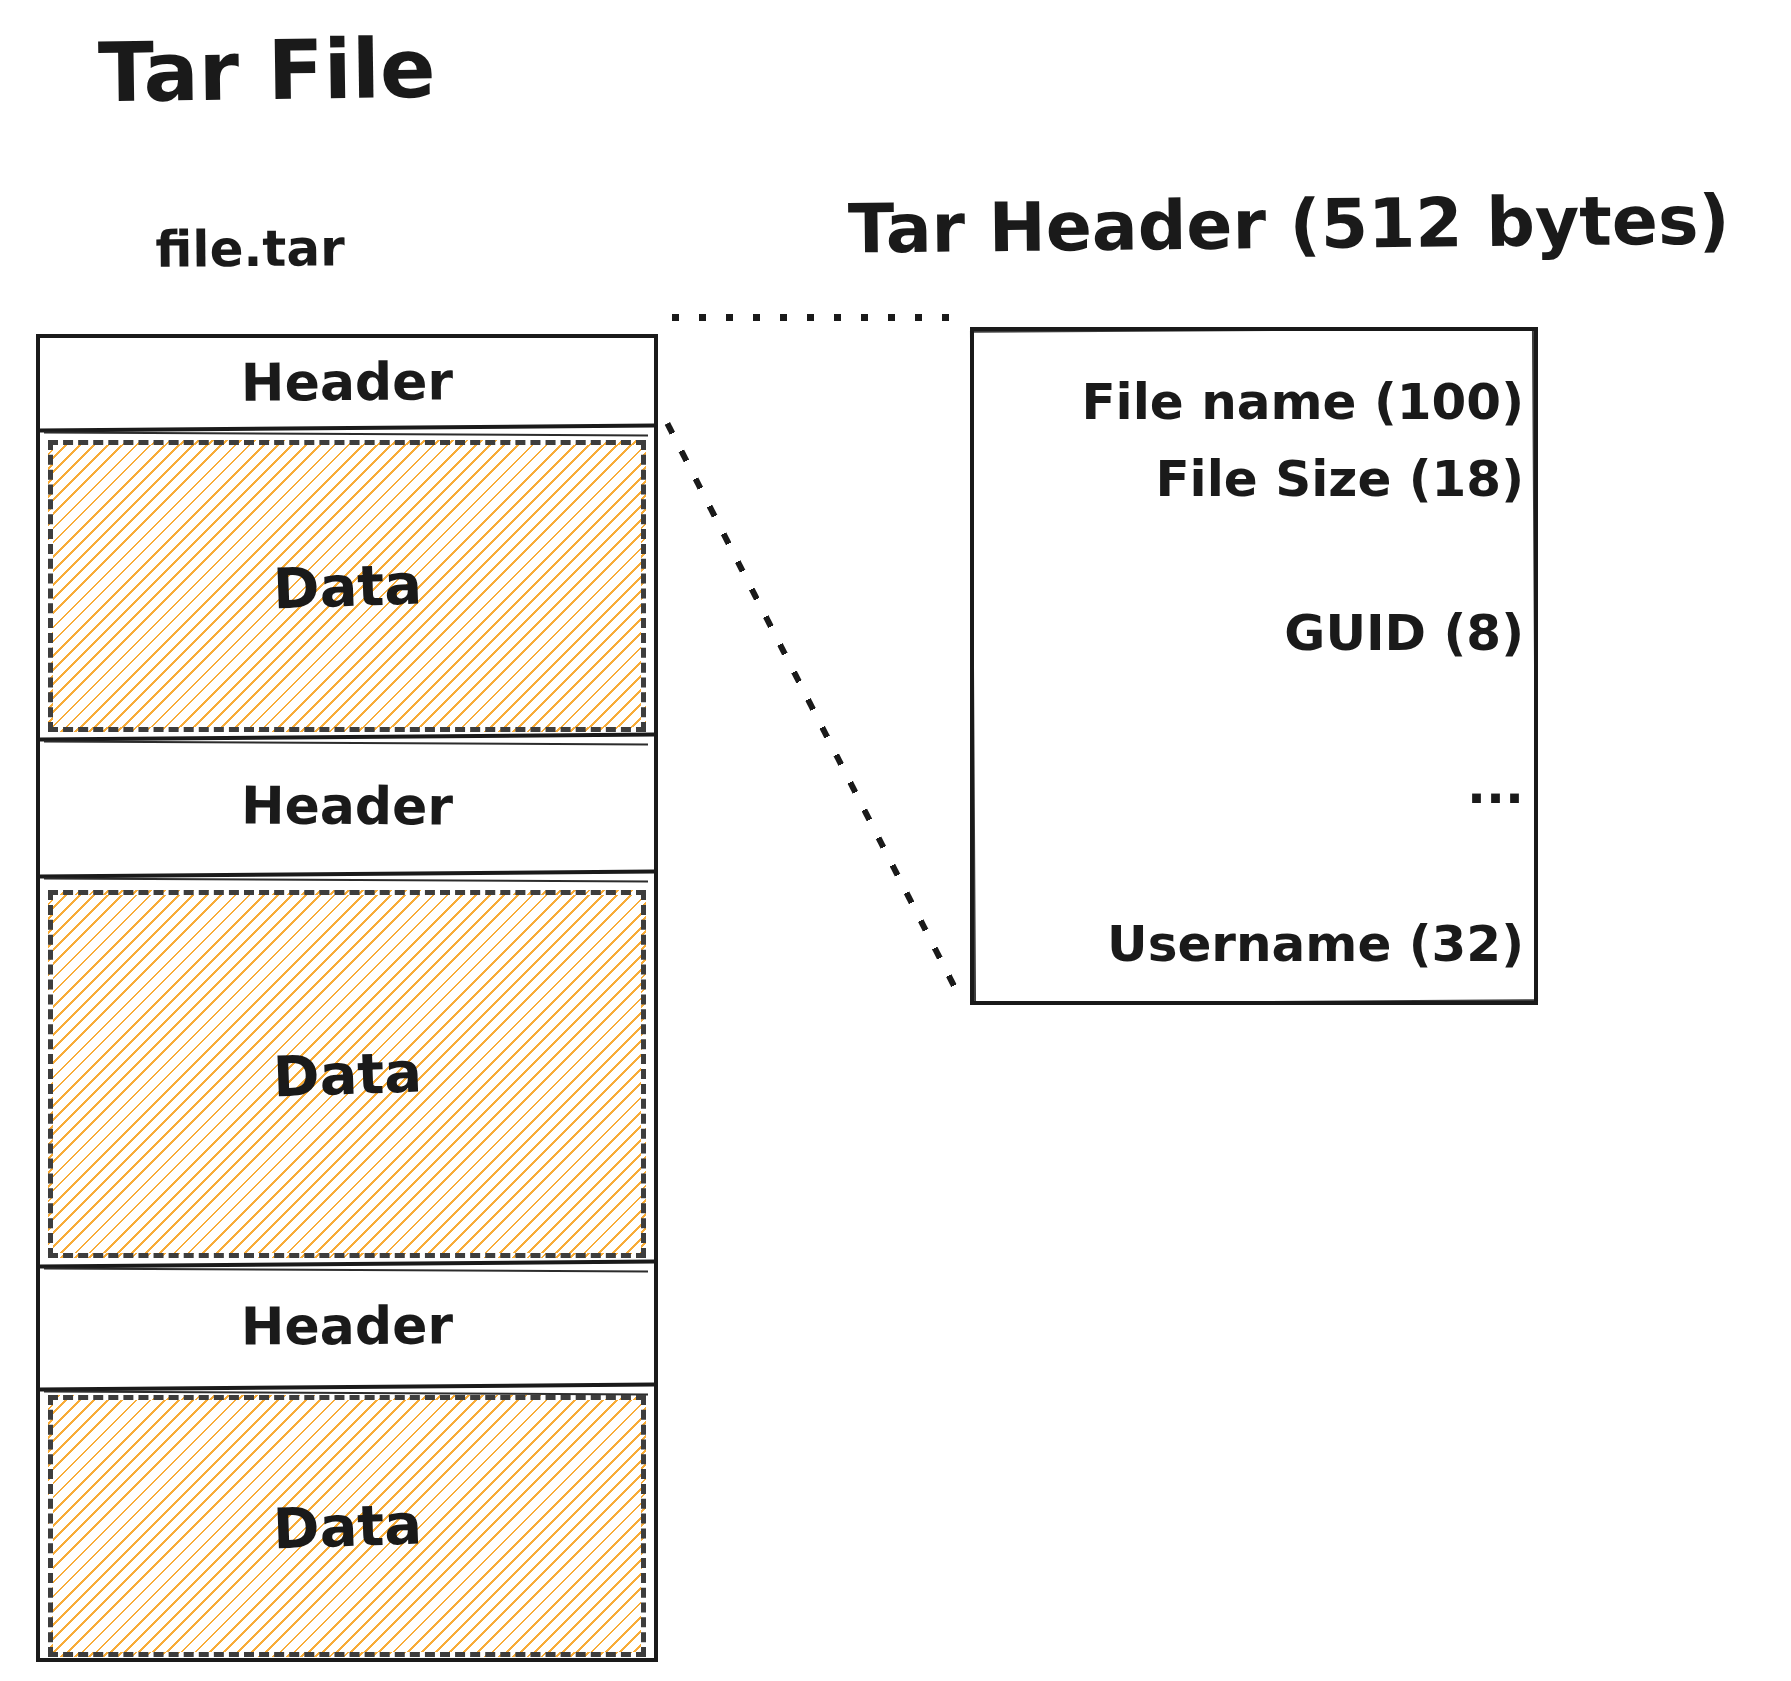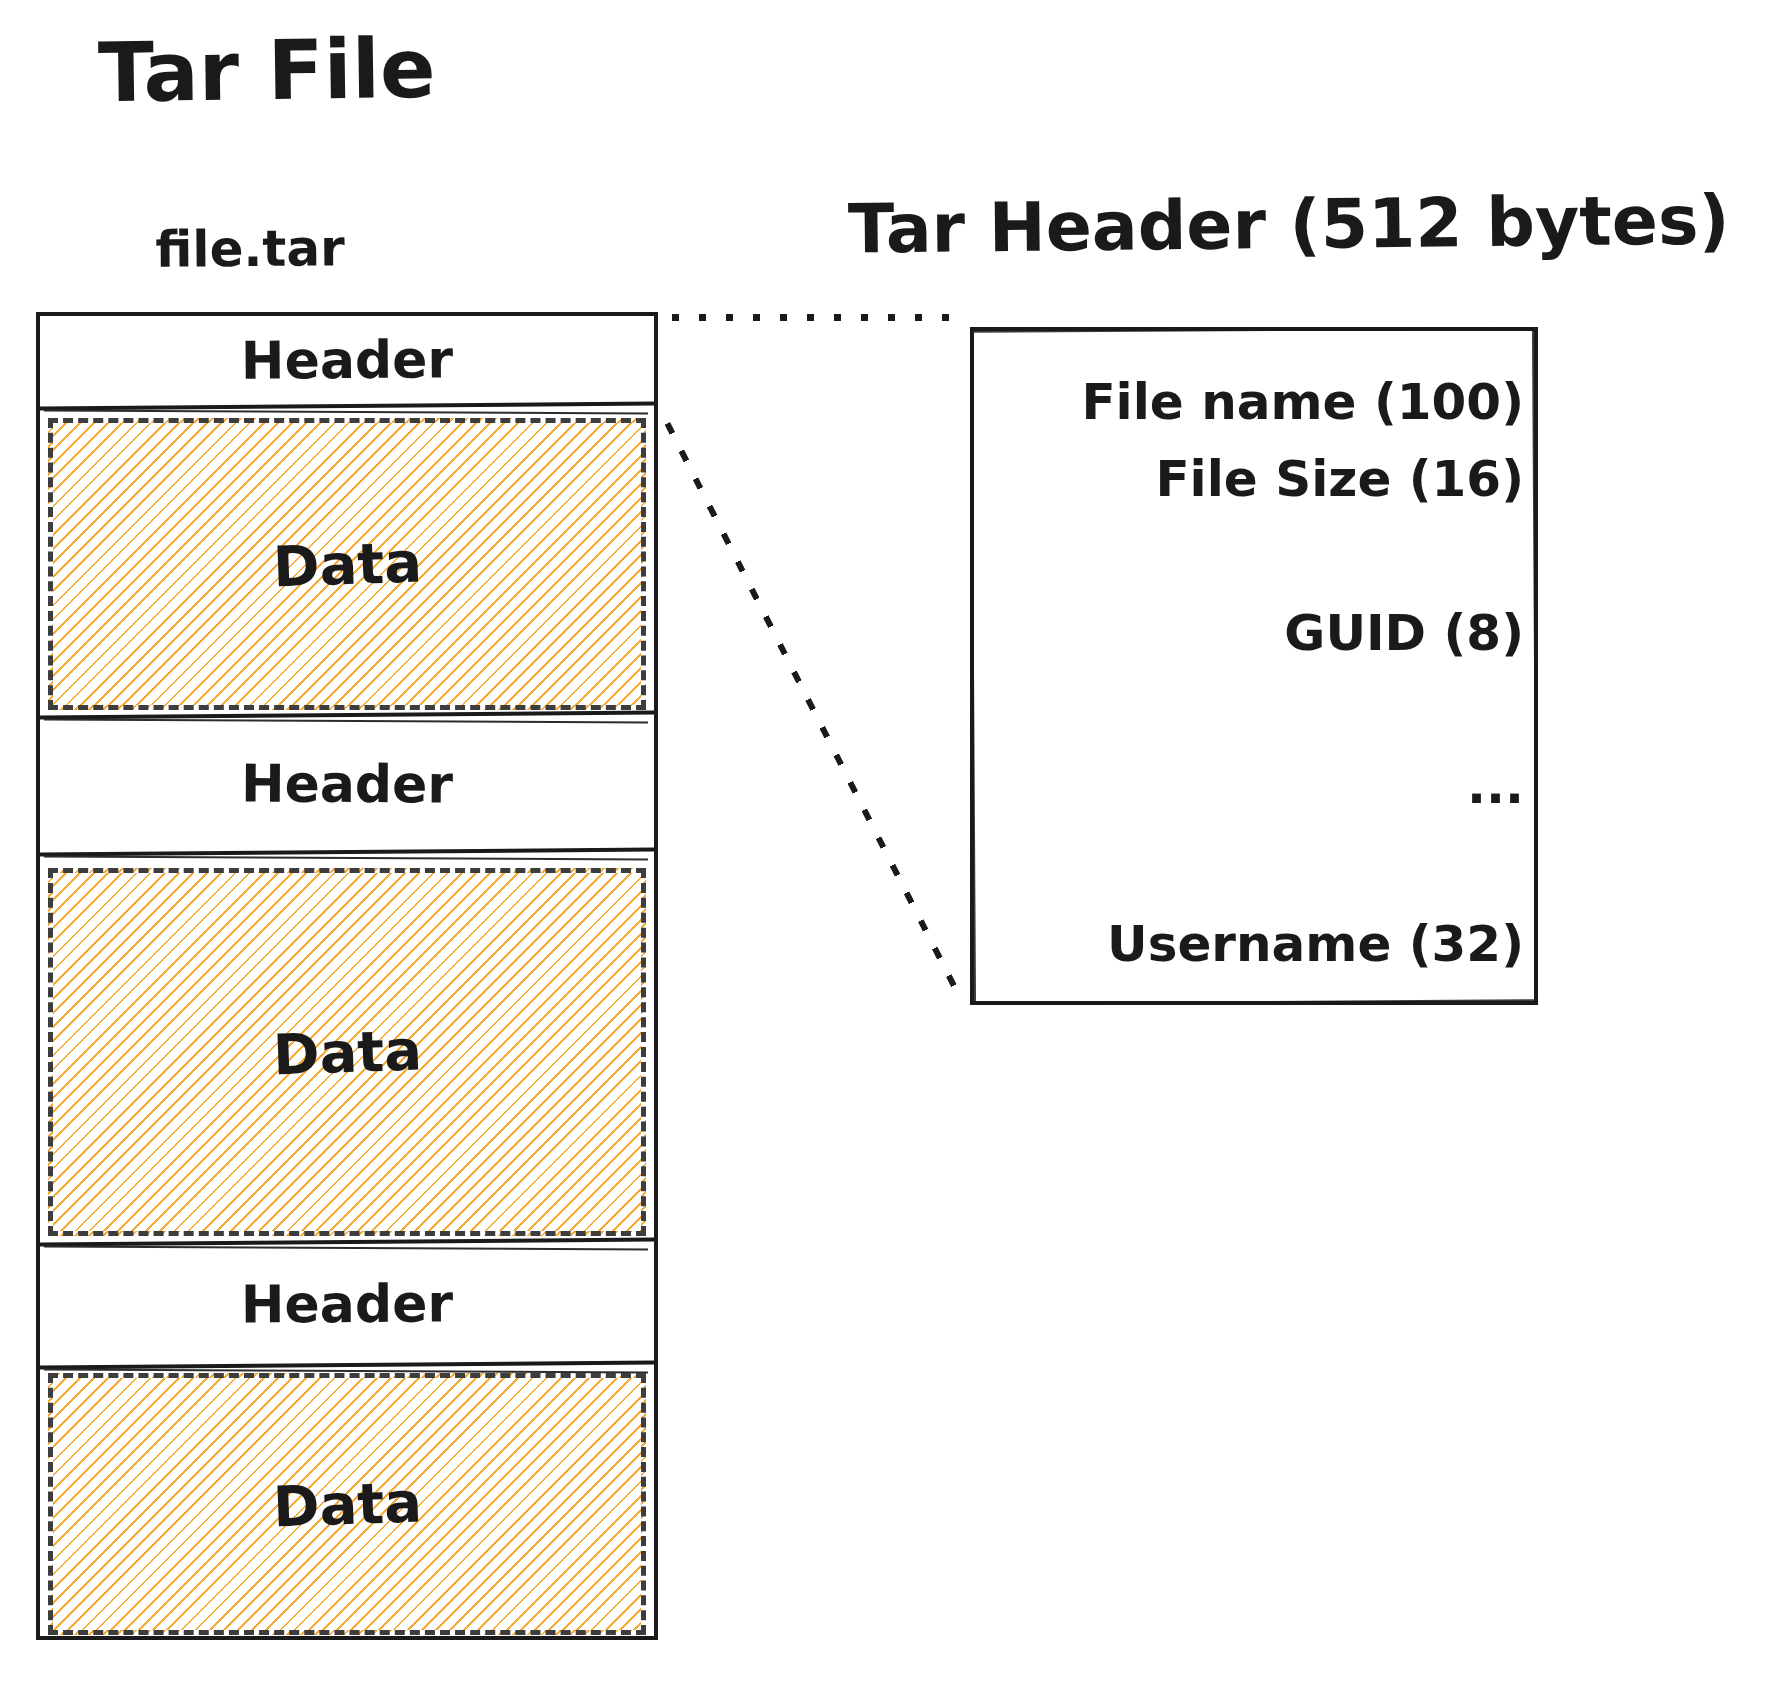--- a/index.html
+++ b/index.html
@@ -32,21 +32,21 @@
     white-space:nowrap;
   }
   .detail-title{
     position:absolute;left:848px;top:188px;
     font-size:68px;font-weight:bold;line-height:1.1;
     transform:rotate(-0.6deg);
     white-space:nowrap;
   }
   
   .tar-column{
-    position:absolute;left:36px;top:312px;
+    position:absolute;left:36px;top:334px;
     width:614px;height:1320px;
     border:4px solid var(--stroke);
     background:var(--background);
   }
   .block-label{
     position:absolute;left:0;width:100%;
     text-align:center;font-size:52px;font-weight:bold;line-height:76px;
     white-space:nowrap;
   }
   .hdr1{top:6px;transform:rotate(-0.4deg);}
@@ -167,19 +167,19 @@
       </div>
 
     <div class="data-block data3">
       <span class="data-label">Data</span>
     </div>
 
   </div>
 
   <div class="detail-box">
     <div class="field-line f0">File name (100)</div>
-    <div class="field-line f1">File Size (16)</div>
+    <div class="field-line f1">File Size (18)</div>
     <div class="field-line f3">GUID (8)</div>
     <div class="field-line f4">...</div>
     <div class="field-line f5">Username (32)</div>
   </div>
 
 </div>
 
 </body></html>

